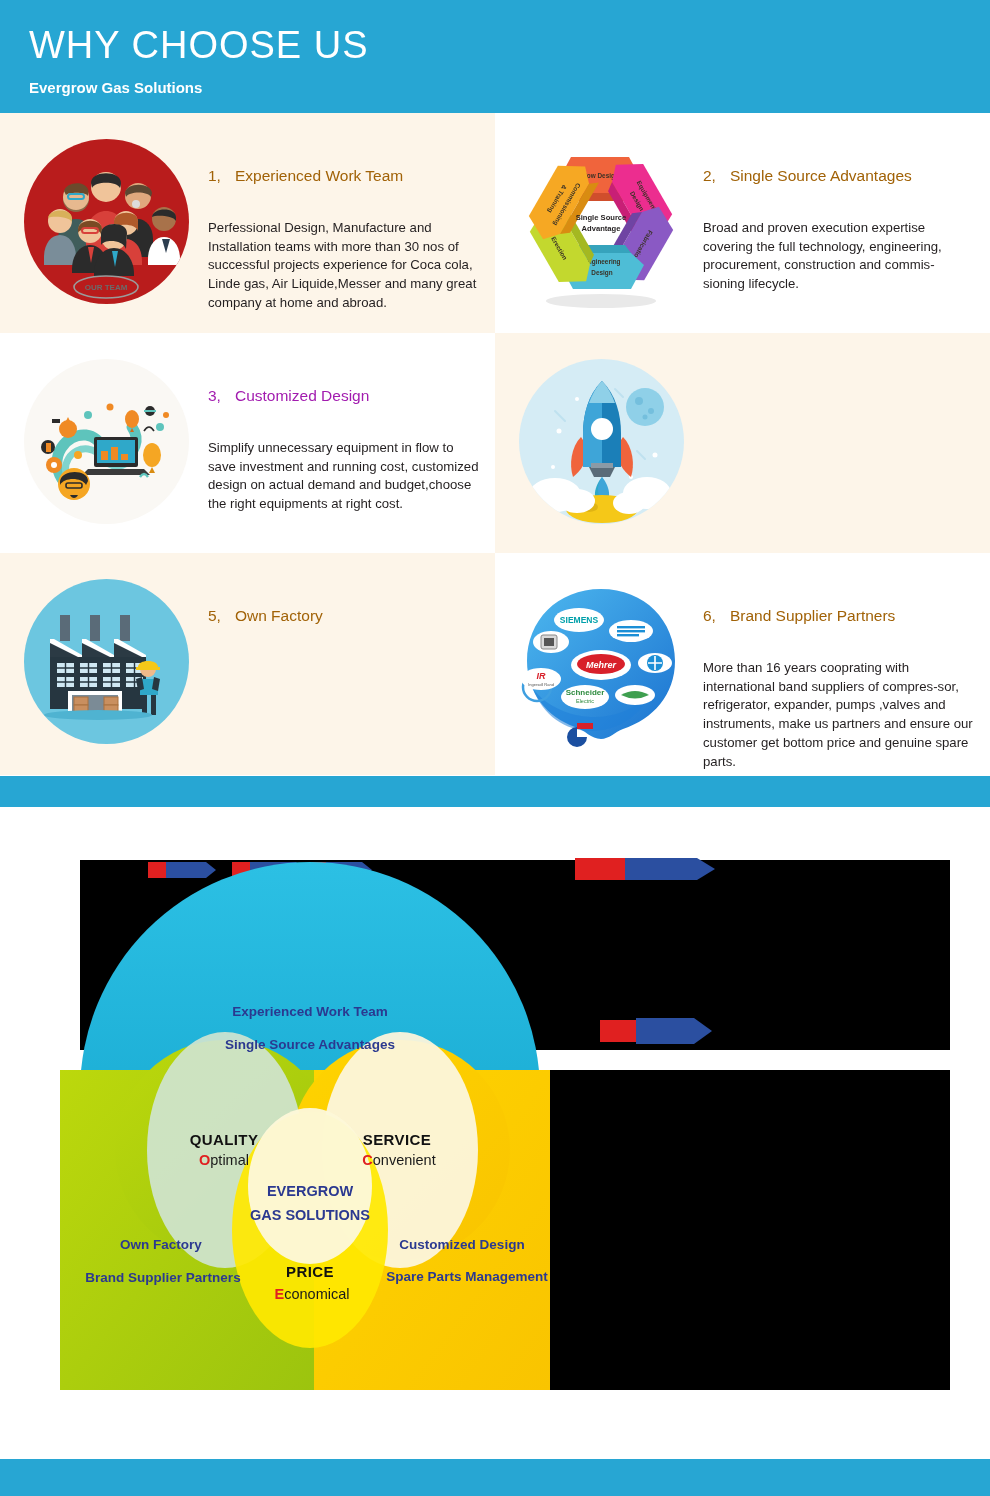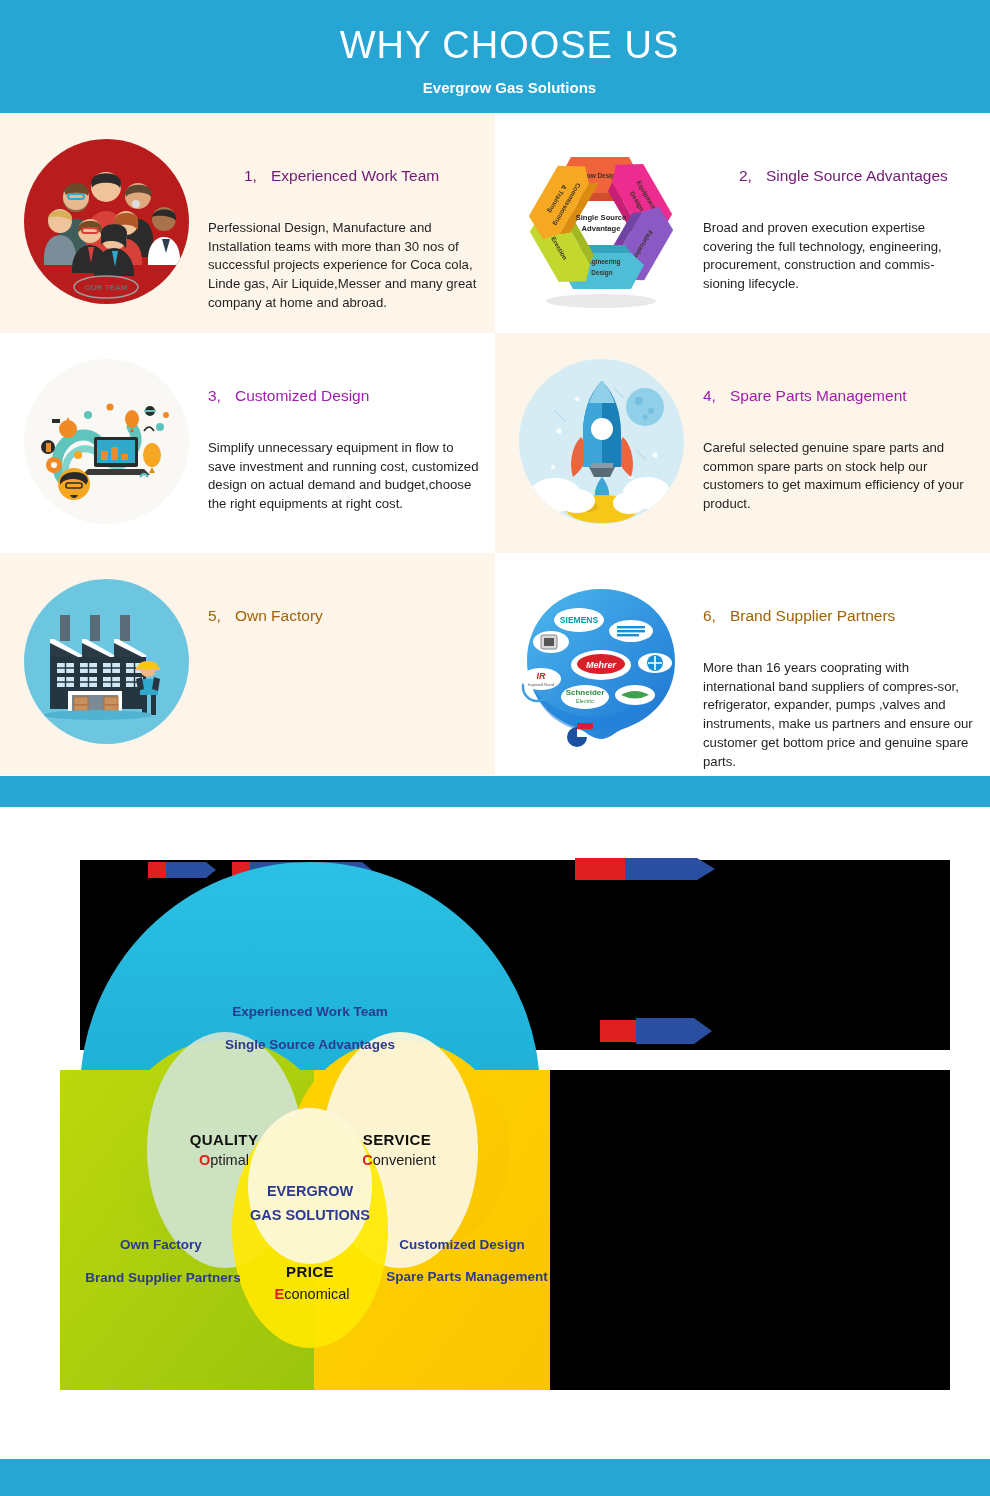--- a/index.html
+++ b/index.html
@@ -8,21 +8,21 @@
     background:#ffffff;
     font-family:"Liberation Sans", sans-serif;
     overflow:hidden;
   }
   .page { position:relative; width:990px; height:1496px; background:#fff; }
 
   
   .header {
     position:absolute; left:0; top:0; width:990px; height:113px;
     background:#27a6d3;
-    display:flex; flex-direction:column; align-items:center; justify-content:center;padding-left:29px;
+    display:flex; flex-direction:column; align-items:flex-start; justify-content:center;padding-left:29px;
   }
   .header-title {
     color:#ffffff; font-size:38px; letter-spacing:1px; font-weight:400;
     line-height:1.1; margin-top:8px;
   }
   .header-sub { color:#ffffff; font-size:15px; margin-top:12px; font-weight:700; }
 
   
   .grid {
     position:absolute; left:0; top:113px; width:990px; height:662px;
@@ -38,21 +38,21 @@
     overflow:hidden;
   }
 
   .cell-body { flex:1; padding-left:14px; padding-top:36px; }
   .cell-head { font-size:15.5px; font-weight:400; white-space:nowrap; }
   .cell-head .num { margin-right:14px; }
   .cell-text {
     margin-top:34px; font-size:13.2px; line-height:1.42; color:#231f20;
     max-width:305px;
   }
-  .head-cyan { color:#701a75;margin-left:36px; }
+  .head-cyan { color:#a16207; }
   .head-gold { color:#a21caf; }
   .head-lime { color:#a16207; }
 
   
   .divider-bar {
     position:absolute; left:0; top:776px; width:990px; height:31px; background:#27a6d3;
   }
   .footer-bar {
     position:absolute; left:0; top:1459px; width:990px; height:37px; background:#27a6d3;
   }
@@ -268,26 +268,20 @@
             <ellipse cx="83" cy="150" rx="36" ry="14" fill="#f5c818"></ellipse>
             <ellipse cx="70" cy="148" rx="9" ry="5" fill="#e0b413"></ellipse>
 
             <ellipse cx="36" cy="136" rx="26" ry="17" fill="#ffffff"></ellipse>
             <ellipse cx="58" cy="142" rx="18" ry="12" fill="#ffffff"></ellipse>
             <ellipse cx="128" cy="134" rx="24" ry="16" fill="#ffffff"></ellipse>
             <ellipse cx="110" cy="144" rx="16" ry="11" fill="#ffffff"></ellipse>
           </svg>
         </div>
       </div>
-      <div class="cell-body">
-        <div class="cell-head head-gold">
-          <span class="num">4,</span><span>Spare Parts Management</span>
-        </div>
-        <div class="cell-text">Careful selected genuine spare parts and common spare parts on stock help our customers to get maximum efficiency of your product.</div>
-      </div>
     </div>
 
     <div class="cell bg-cream">
       <div class="thumb">
         <div class="thumb-circle" style="background:#6cc6e0;">
           <svg width="165" height="165" viewBox="0 0 165 165">
             <rect x="36" y="36" width="10" height="26" fill="#5a6b78"></rect>
             <rect x="66" y="36" width="10" height="26" fill="#5a6b78"></rect>
             <rect x="96" y="36" width="10" height="26" fill="#5a6b78"></rect>
 

